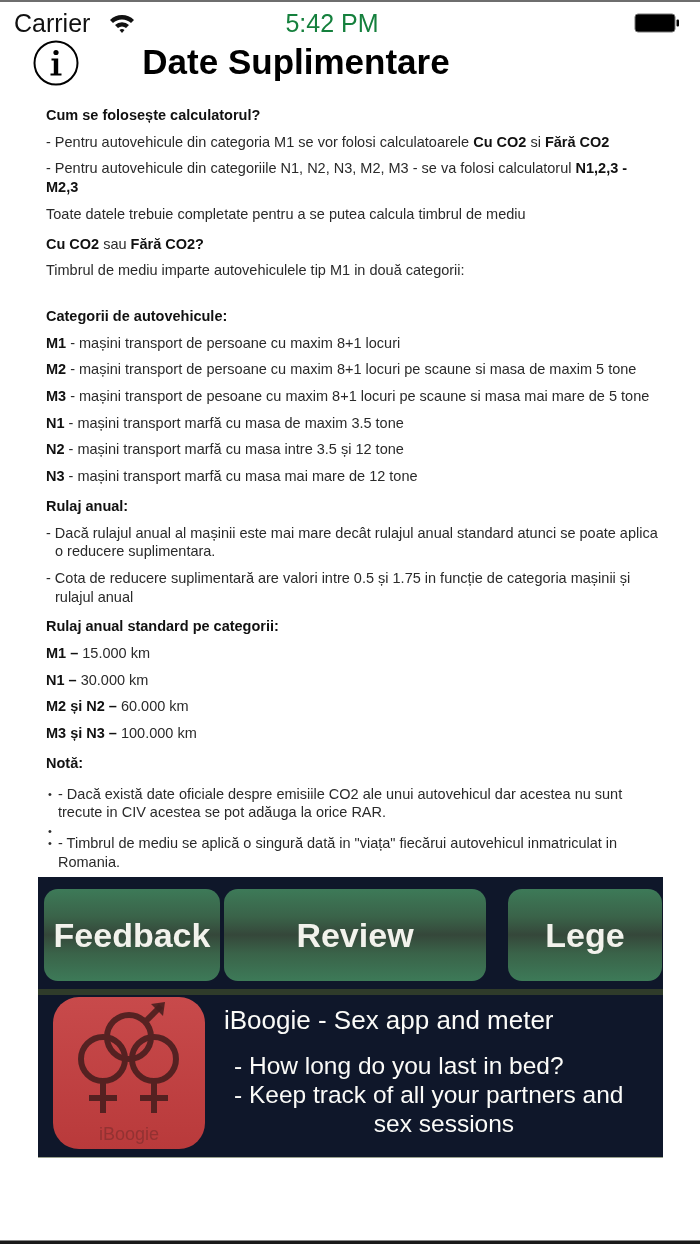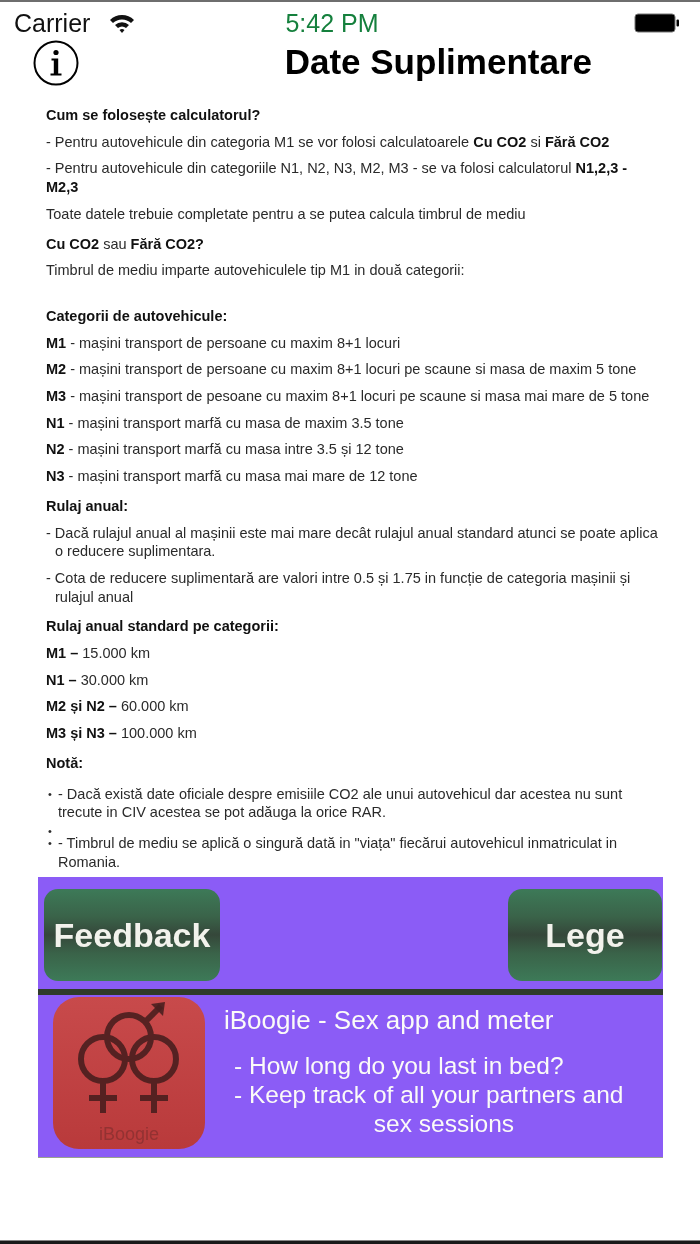--- a/index.html
+++ b/index.html
@@ -6,30 +6,30 @@
   body { width:700px; height:1244px; background:#ffffff; position:relative; overflow:hidden;
          font-family:"Liberation Sans", sans-serif; color:#1c1c1c; }
   .topline { position:absolute; left:0; top:0; width:700px; height:2px; background:#6e6e6e; }
   .bottomline { position:absolute; left:0; top:1240px; width:700px; height:4px; background:#1a1a1a; border-top:1px solid #888; }
   .statusbar { position:absolute; left:0; top:6px; width:700px; height:34px; }
   .carrier { position:absolute; left:14px; top:3px; font-size:25px; color:#111; }
   .wifi { position:absolute; left:108px; top:6px; width:28px; height:22px; }
   .time { position:absolute; left:0; width:664px; top:3px; text-align:center; font-size:25px; color:#15803d; }
   .battery { position:absolute; left:634px; top:7px; width:46px; height:20px; }
   .info-icon { position:absolute; left:33px; top:40px; width:46px; height:46px; cursor:pointer; }
-  .title { position:absolute; left:0; width:592px; top:42px; text-align:right; font-size:35px; font-weight:bold; color:#000; }
+  .title { position:absolute; left:0; width:592px; top:42px; text-align:center; font-size:35px; font-weight:bold; color:#000; }
   .content { position:absolute; left:38px; top:98px; width:630px; font-size:14.5px; line-height:18.7px; color:#2a2a2a; }
   .content b { color:#111; }
   .sec { margin-bottom:11px; }
   .sec p { margin:8px; }
   .hang { padding-left:9px; text-indent:-9px; }
   ul.dots { list-style:none; margin:6px 0 0 0; padding:0 0 0 10px; }
   ul.dots li { position:relative; padding-left:10px; }
   ul.dots li::before { content:"\2022"; position:absolute; left:0; top:0; font-size:11px; }
-  .panel { position:absolute; left:38px; top:877px; width:625px; height:280px; background:#8b5cf6; border-bottom:1px solid #9aa28f; }
+  .panel { position:absolute; left:38px; top:877px; width:625px; height:280px; background:#0f172a; border-bottom:1px solid #9aa28f; }
   .btn { position:absolute; top:12px; height:92px; border-radius:14px;
          background:linear-gradient(to bottom, #3d7a58 0%, #3a6349 30%, #35473a 50%, #3a6349 70%, #3d7a58 100%);
          color:#f2f2ec; font-weight:bold; font-size:34px; display:flex; align-items:center; justify-content:center; cursor:pointer; }
   .btn-feedback { left:6px; width:176px; }
   .btn-review { left:186px; width:262px; }
   .btn-lege { left:470px; width:154px; }
   .divider { position:absolute; left:0; top:112px; width:625px; height:6px; background:#2f3b2a; }
   .ad { position:absolute; left:0; top:118px; width:625px; height:162px; cursor:pointer; }
   .ad-icon { position:absolute; left:15px; top:2px; width:152px; height:152px; border-radius:26px;
              background:linear-gradient(to bottom, #c84a4b, #b93a3b); overflow:hidden; }
@@ -109,20 +109,21 @@
       <li>- Dacă există date oficiale despre emisiile CO2 ale unui autovehicul dar acestea nu sunt trecute in CIV acestea se pot adăuga la orice RAR.</li>
       <li style="min-height:12px"></li>
       <li>- Timbrul de mediu se aplică o singură dată in "viața" fiecărui autovehicul inmatriculat in Romania.</li>
       <li style="min-height:12px"></li>
     </ul>
   </div>
 </div>
 
 <div class="panel">
   <div class="btn btn-feedback">Feedback</div>
+  <div class="btn btn-review">Review</div>
   <div class="btn btn-lege">Lege</div>
   <div class="divider"></div>
 
   <div class="ad">
     <div class="ad-icon">
       <svg width="152" height="152" viewBox="0 0 152 152">
         <g fill="none" stroke="#4a1f1f" stroke-width="6" opacity="0.9">
           <circle cx="76" cy="40" r="22"></circle>
           <line x1="92" y1="25" x2="108" y2="9"></line>
           <circle cx="50" cy="62" r="22"></circle>

